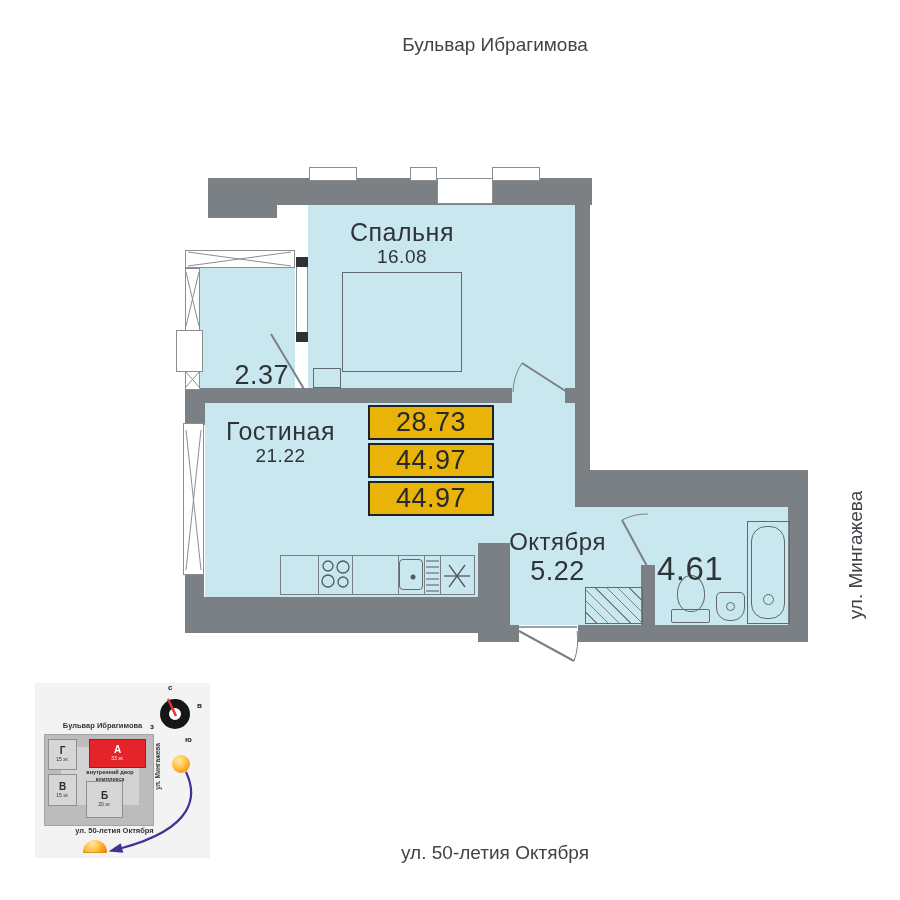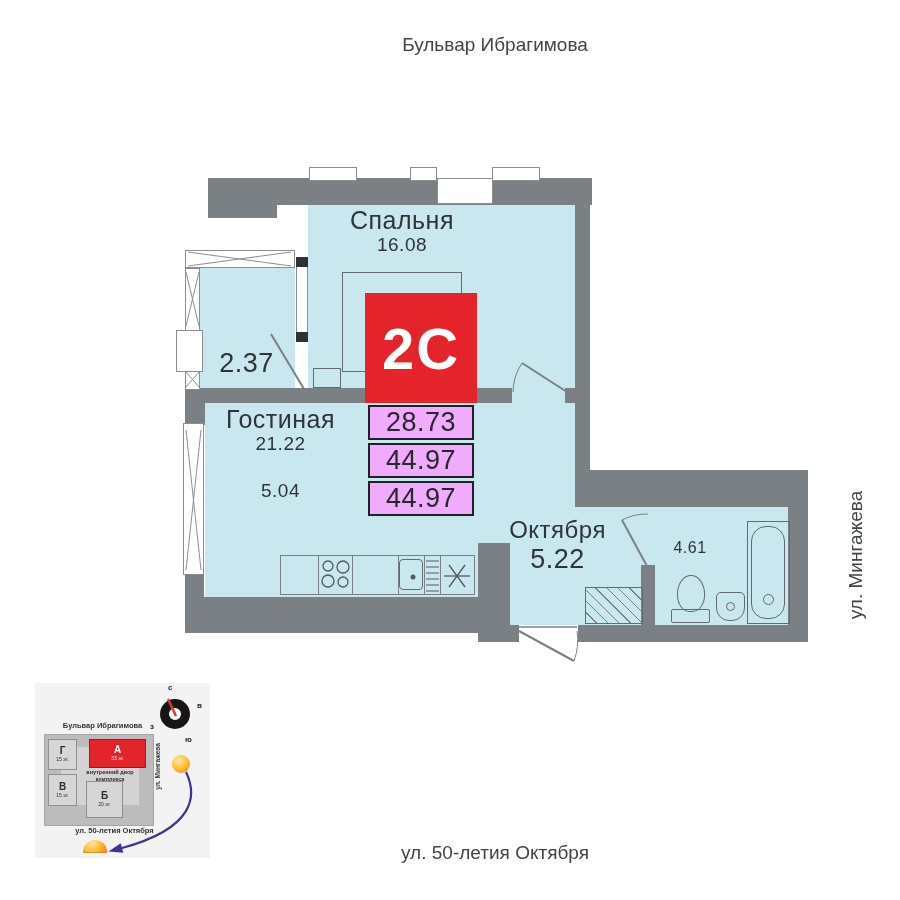--- a/index.html
+++ b/index.html
@@ -4,29 +4,29 @@
 <style>
   html,body{margin:0;padding:0;background:#ffffff;}
   .stage{position:relative;width:900px;height:900px;background:#fff;overflow:hidden;
          font-family:"Liberation Sans",sans-serif;}
   .room{position:absolute;background:#c9e7ee;}
   .wall{position:absolute;background:#7b8084;}
   .win{position:absolute;background:#fff;border:1px solid #8a8e90;box-sizing:border-box;}
   .cap{position:absolute;background:#2f3234;}
   .furn{position:absolute;border:1.5px solid #636a6e;box-sizing:border-box;background:transparent;}
   .thin{position:absolute;background:#7b8084;}
-  .lbl{position:absolute;color:#2f3438;text-align:center;line-height:1.12;letter-spacing:.5px;}
+  .lbl{position:absolute;color:#2f3438;text-align:center;line-height:1.12;letter-spacing:.5px;margin-top:12px;}
   .room-name{font-size:25px;font-weight:500;}
   .room-name.pre{white-space:pre-line;}
   .room-area{font-size:19px;font-weight:500;}
   .street{position:absolute;color:#3f4448;font-size:19px;font-weight:500;white-space:nowrap;}
   .badge{position:absolute;left:365px;top:293px;width:112px;height:110px;background:#e4232b;
          display:flex;align-items:center;justify-content:center;color:#fff;
          font-size:58px;font-weight:600;letter-spacing:2px;}
-  .statbox{position:absolute;left:368px;width:106px;height:35px;background:#f0abfc;border:2px solid #1f2224;
+  .statbox{position:absolute;left:368px;width:126px;height:35px;background:#eab308;border:2px solid #1f2224;
            box-sizing:border-box;display:flex;align-items:center;justify-content:center;
            font-size:27px;font-weight:500;color:#26292c;letter-spacing:.5px;}
   .svgov{position:absolute;left:0;top:0;pointer-events:none;}
   
   .mm{position:absolute;left:35px;top:683px;width:175px;height:175px;background:#f3f3f3;}
   .mm-street{position:absolute;color:#343434;font-weight:600;text-align:center;}
   .mm-complex{position:absolute;background:#bcbcbc;outline:1px solid #a5a5a5;}
   .mm-court{position:absolute;background:#d3d3d3;}
   .mm-bldg{position:absolute;background:#d6d6d6;border:1px solid #8f8f8f;box-sizing:border-box;
            display:flex;flex-direction:column;align-items:center;justify-content:center;color:#2c2c2c;}
@@ -104,38 +104,36 @@
   <div class="furn" style="left:726px;top:602px;width:9px;height:9px;border-radius:50%;border-width:1px;"></div>
   <div class="furn" style="left:747px;top:521px;width:43px;height:103px;border-width:1px;"></div>
   <div class="furn" style="left:751px;top:526px;width:34px;height:93px;border-radius:15px;border-width:1px;"></div>
   <div class="furn" style="left:763px;top:594px;width:11px;height:11px;border-radius:50%;border-width:1px;"></div>
 
   <div class="lbl" style="left:302px;top:206px;width:200px;">
     <div class="room-name">Спальня</div>
     <div class="room-area">16.08</div>
   </div>
   <div class="lbl" style="left:204px;top:348px;width:85px;">
-    <div class="room-area" style="font-size:27px;">2.37</div>
+    <div class="room-area" style="font-size:27px;text-align:right;">2.37</div>
   </div>
   <div class="lbl" style="left:198px;top:405px;width:165px;">
     <div class="room-name">Гостиная</div>
     <div class="room-area">21.22</div>
   </div>
   <div class="lbl" style="left:198px;top:480px;width:165px;">
-    <div class="room-area">5.04</div>
   </div>
   <div class="lbl" style="left:485px;top:517px;width:145px;">
     <div class="room-name" style="font-size:24px;">Октября</div>
     <div class="room-area" style="font-size:27px;">5.22</div>
   </div>
   <div class="lbl" style="left:650px;top:539px;width:80px;">
-    <div class="room-area" style="font-size:16px;">4.61</div>
-  </div>
-
-  <div class="badge">2С</div>
+    <div class="room-area" style="font-size:33px;">4.61</div>
+  </div>
+
   <div class="statbox" style="top:405px;">28.73</div>
   <div class="statbox" style="top:443px;">44.97</div>
   <div class="statbox" style="top:481px;">44.97</div>
 
   <div class="mm">
     <div class="mm-street" style="left:10px;top:38px;width:115px;font-size:7.5px;">Бульвар Ибрагимова</div>
     <div class="mm-complex" style="left:10px;top:52px;width:108px;height:90px;"></div>
     <div class="mm-court" style="left:26px;top:64px;width:78px;height:58px;"></div>
 
     <div class="mm-bldg" style="left:13px;top:56px;width:29px;height:31px;">

